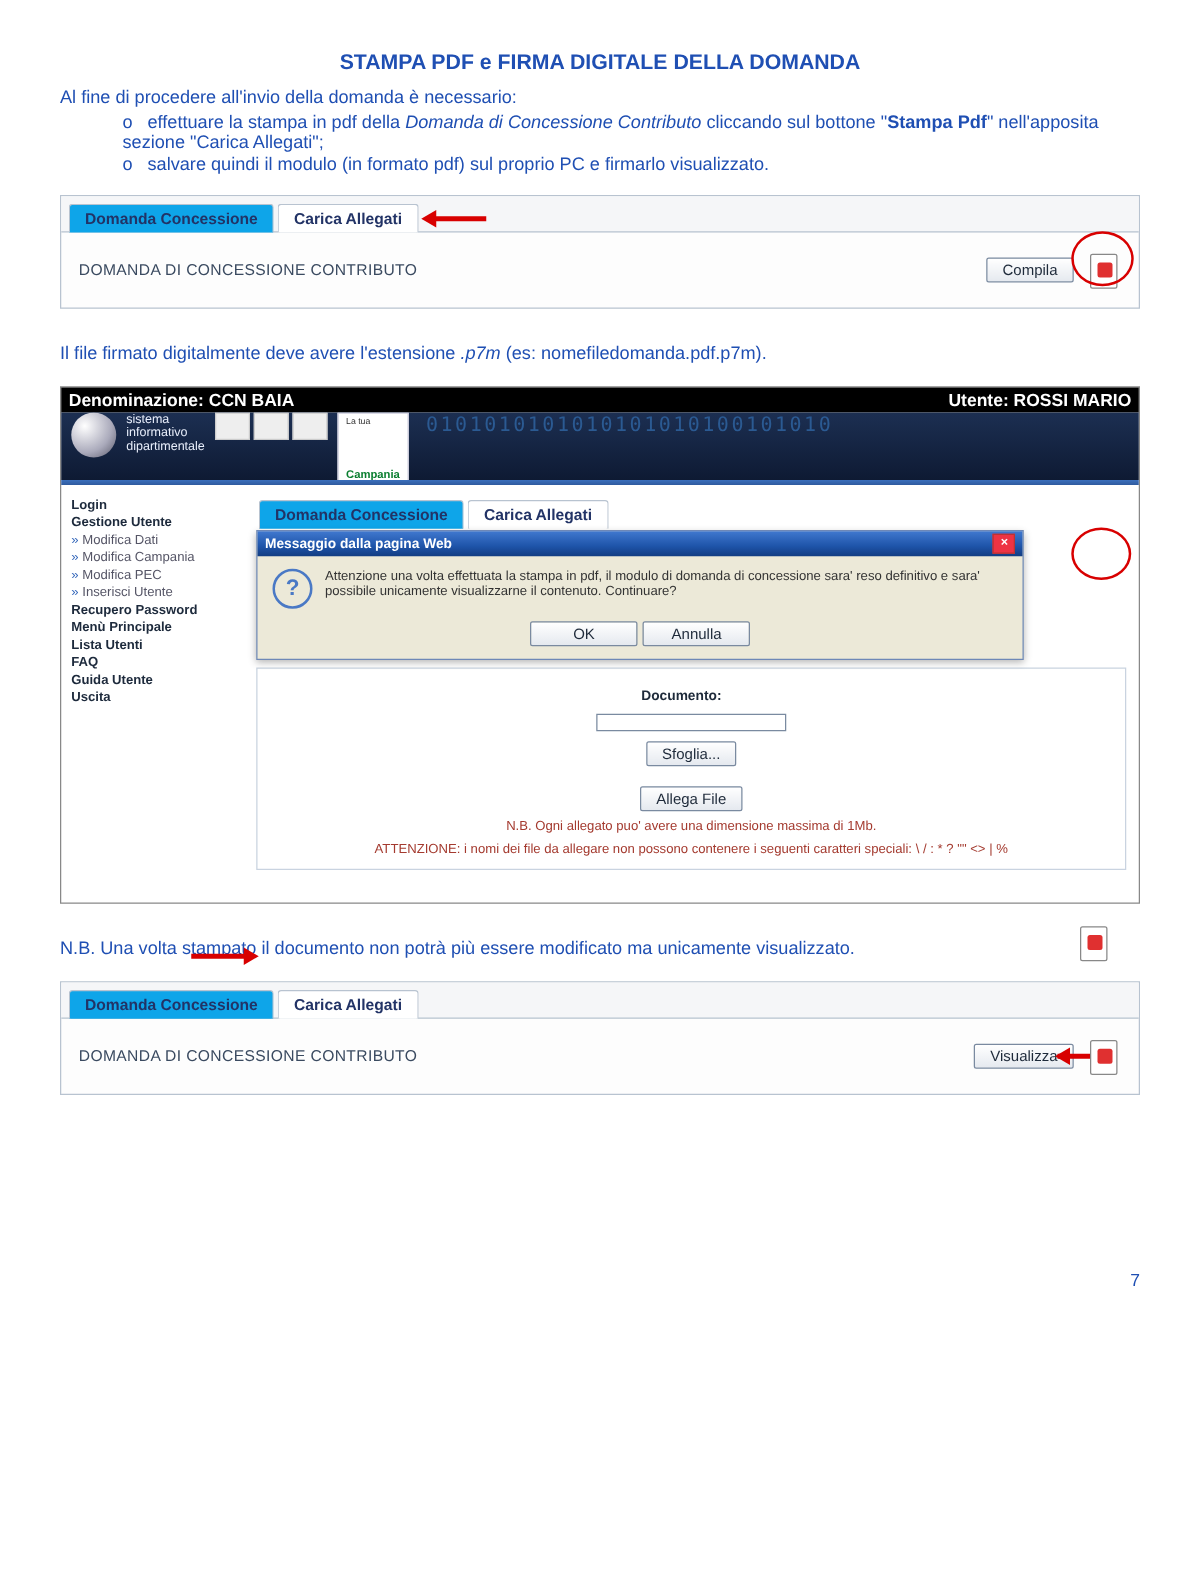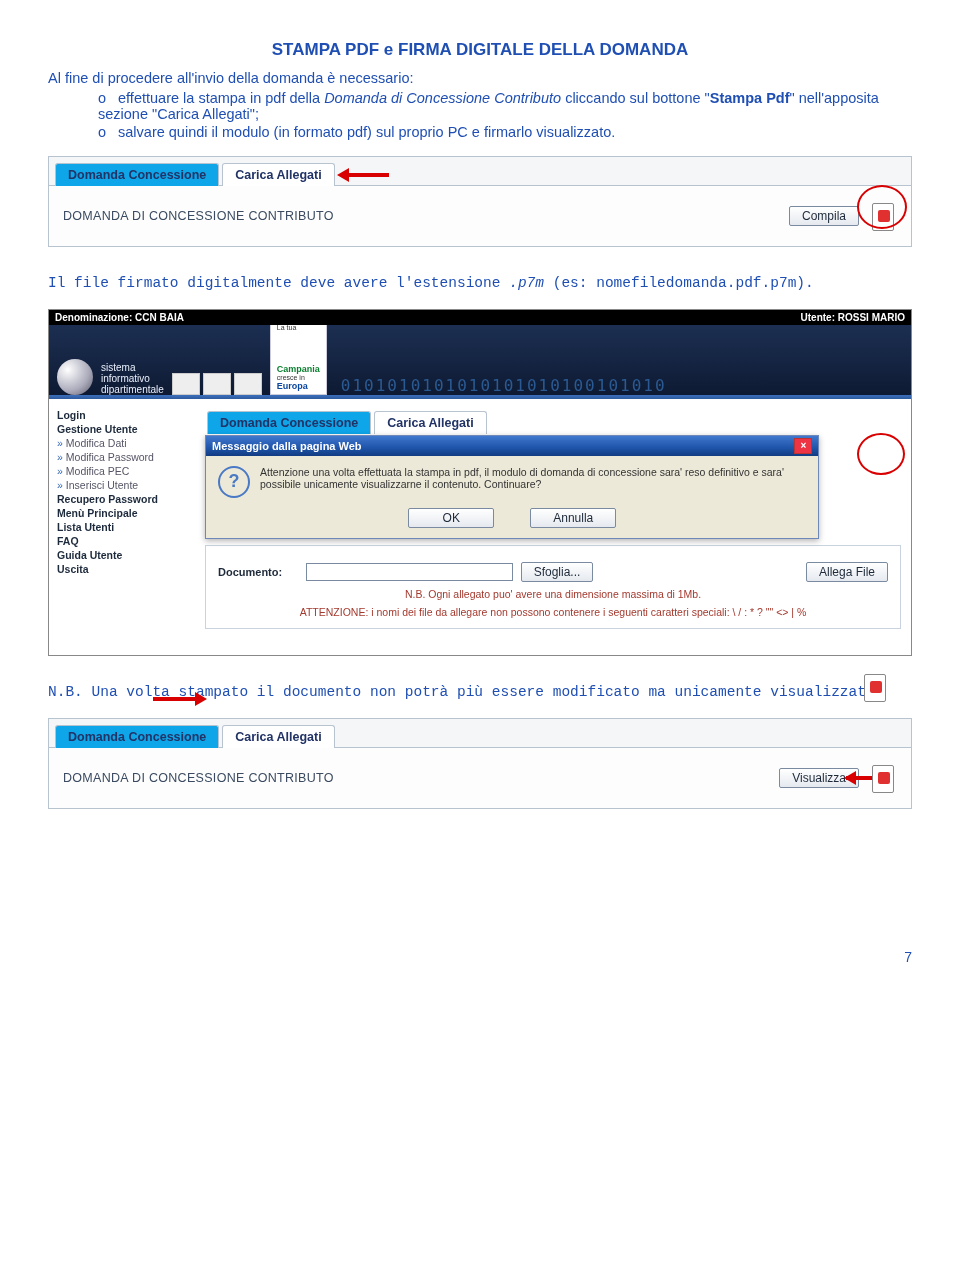--- a/index.html
+++ b/index.html
@@ -94,31 +94,31 @@
   }
   .red-arrow::after{
     content:"";position:absolute;right:6px;top:-2px;width:0;height:0;
     border-left:12px solid #d80000;border-top:7px solid transparent;border-bottom:7px solid transparent;
   }
   .red-arrow.right-0::before{left:auto;right:0;}
   .red-arrow.right-0::after{left:4px;right:auto;border-left:none;border-right:12px solid #d80000;}
   .ellipse{
     position:absolute;border:2px solid #d80000;border-radius:50%;pointer-events:none;
   }
-  .para{color:#1f4fb3;margin:22px 0 18px 0;font-family:Liberation Mono, monospace;}
+  .para{color:#1f4fb3;margin:22px 0 18px 0;}
   
   .sys{
     border:1px solid #888;background:#fff;margin:6px 0 28px 0;position:relative;
   }
   .bar-black{
-    background:#000;color:#fff;font-size:10px;padding:2px 6px;display:flex;justify-content:space-between;
+    background:#000;color:#fff;font-size:14px;padding:2px 6px;display:flex;justify-content:space-between;
     font-weight:bold;
   }
   .banner{
-    height:70px;background:linear-gradient(#1c2f52,#0e1a33);display:flex;align-items:flex-end;padding:0 8px;position:relative;overflow:hidden;
+    height:54px;background:linear-gradient(#1c2f52,#0e1a33);display:flex;align-items:flex-start;padding:0 8px;position:relative;overflow:hidden;
   }
   .banner .logo{
     width:36px;height:36px;background:radial-gradient(circle at 30% 30%,#fff,#aab 60%,#556);
     border-radius:50%;margin-right:8px;
   }
   .banner .txt{color:#e8eefb;font-size:10px;line-height:11px;}
   .banner .badges{display:flex;gap:3px;margin:0 8px;}
   .banner .badges span{width:26px;height:20px;background:#eee;display:inline-block;border:1px solid #ccc;}
   .banner .campania{background:#fff;color:#0a3;font-size:9px;padding:3px 6px;border:1px solid #ccd;}
   .banner .bits{flex:1;text-align:left;color:#2b5a92;font-family:monospace;font-size:16px;letter-spacing:2px;padding-left:14px;white-space:nowrap;overflow:hidden;}
@@ -139,25 +139,25 @@
   .dlg-title{
     background:linear-gradient(#4078cf,#1e54a9 60%,#123c82);
     color:#fff;font-size:11px;font-weight:bold;padding:2px 6px;display:flex;justify-content:space-between;align-items:center;
   }
   .dlg-title .x{background:#e34;color:#fff;width:16px;height:14px;text-align:center;font-size:10px;line-height:14px;border:1px solid #b33;}
   .dlg-body{display:flex;gap:10px;padding:10px 12px;font-size:10.5px;color:#333;}
   .dlg-ico{
     width:28px;height:28px;border-radius:50%;border:2px solid #4a79c5;color:#4a79c5;text-align:center;font-weight:bold;font-size:18px;line-height:26px;flex:none;
   }
   .dlg-btns{text-align:center;padding:0 0 10px 0;}
-  .dlg-btns .btn{min-width:60px;margin:0 16px;}
+  .dlg-btns .btn{min-width:60px;margin:0 0;}
   .behind{
     border:1px solid #c9d3e0;padding:10px 12px;font-size:11px;color:#333;background:#fff;
   }
-  .behind .field{display:flex;align-items:center;gap:8px;margin:6px 0;}
+  .behind .field{display:flex;align-items:center;gap:8px;margin:6px 0;flex-direction:column;}
   .behind .field span.lab{color:#1e2a3a;font-weight:bold;width:80px;}
   .behind input{border:1px solid #7a8aa0;height:16px;flex:1;max-width:360px;font-size:11px;padding:0 4px;}
   .behind .note{color:#a43a2f;font-size:10.5px;text-align:center;margin-top:6px;}
   .behind .warn{color:#a43a2f;font-size:10.5px;text-align:center;margin-top:6px;}
   .behind .foot{text-align:right;margin-top:10px;}
   .over-arrow{position:absolute;top:62px;right:52px;}
   .over-arrow .pdf-icon{position:absolute;right:-40px;top:-18px;}
   .footer-num{
     text-align:right;color:#1f4fb3;margin-top:140px;font-size:14px;
   }
@@ -224,21 +224,21 @@
       <div style="font-weight:bold;color:#0a45a0;font-size:9px;">Europa</div>
     </div>
     <div class="bits">0101010101010101010100101010</div>
   </div>
   <div class="sys-blue"></div>
   <div class="sys-body">
     <div class="side">
       <a>Login</a>
       <a>Gestione Utente</a>
       <a class="sub"><span class="dot">»</span><span>Modifica Dati</span></a>
-      <a class="sub"><span class="dot">»</span><span>Modifica Password</span></a>
+      <a class="sub"><span class="dot">»</span><span>Modifica Campania</span></a>
       <a class="sub"><span class="dot">»</span><span>Modifica PEC</span></a>
       <a class="sub"><span class="dot">»</span><span>Inserisci Utente</span></a>
       <a>Recupero Password</a>
       <a>Menù Principale</a>
       <a>Lista Utenti</a>
       <a>FAQ</a>
       <a>Guida Utente</a>
       <a>Uscita</a>
     </div>
     <div class="main rel">

